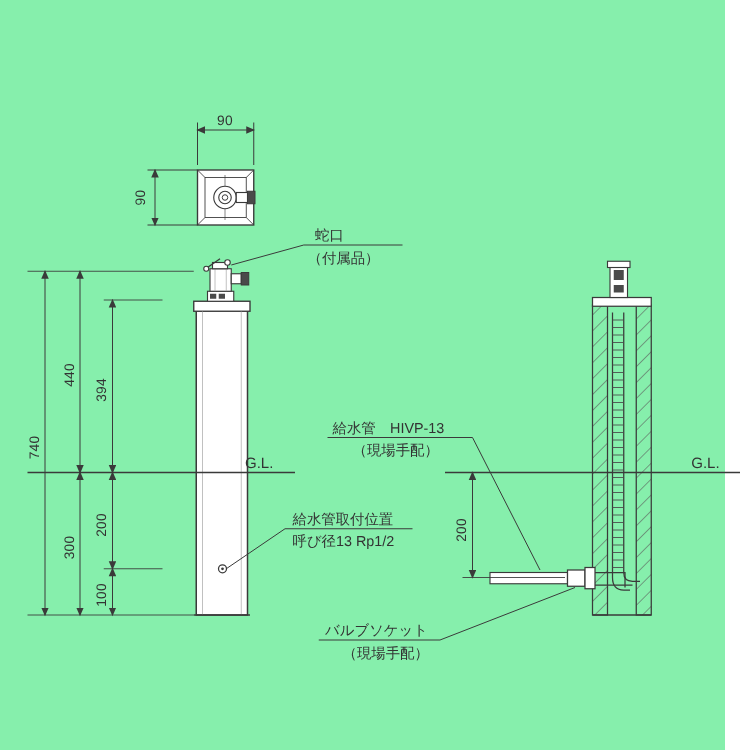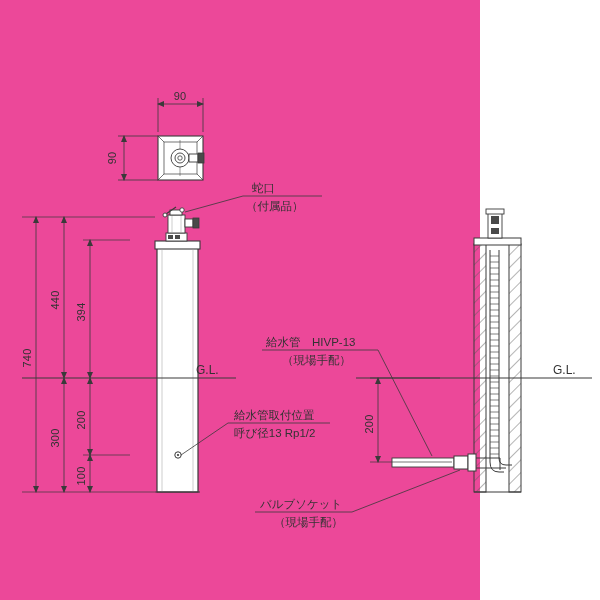--- a/index.html
+++ b/index.html
@@ -9,23 +9,23 @@
   }
   body {
     width: 600px;
     height: 600px;
     font-family: "Liberation Sans", "DejaVu Sans", sans-serif;
     color: #2b2b2b;
     overflow: hidden;
   }
   #drawing-root {
     position: relative;
-    width: 480px;
+    width: 580px;
     height: 600px;
-    background: #ec4899;
+    background: #86efac;
   }
   svg#drawing-canvas {
     position: absolute;
     top: 0;
     left: 0;
     width: 600px;
     height: 600px;
     display: block;
   }
   .txt {

